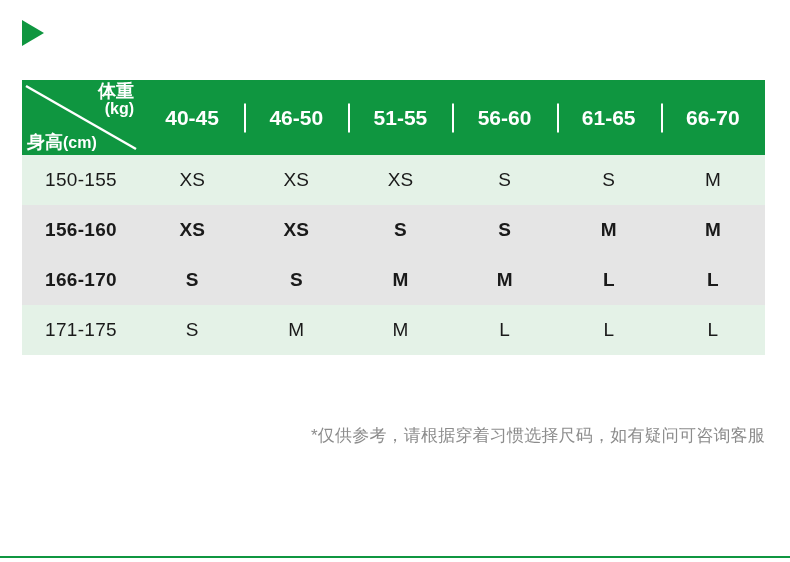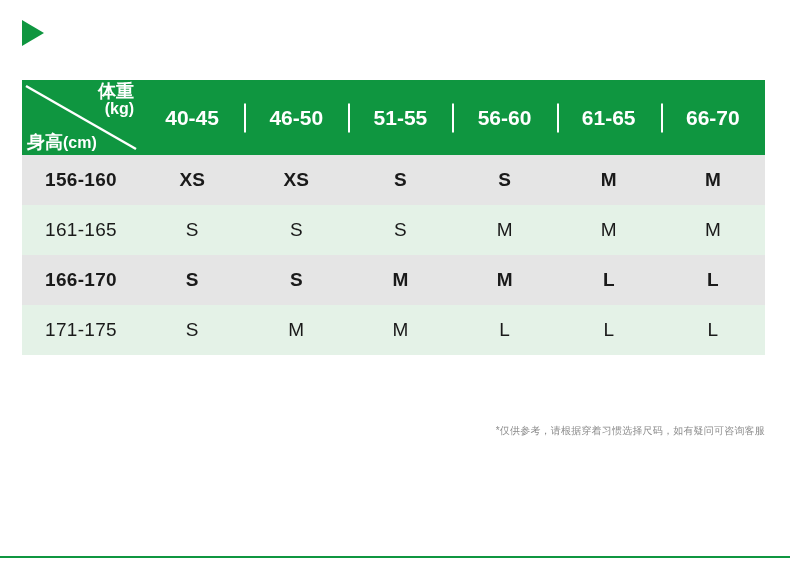--- a/index.html
+++ b/index.html
@@ -137,21 +137,21 @@
     font-size: 19px;
     color: #1a1a1a;
     letter-spacing: 0.3px;
   }
 
   
   .footnote {
     position: absolute;
     right: 25px;
     top: 424px;
-    font-size: 10px;
+    font-size: 17px;
     color: #8c8c8c;
     letter-spacing: 0.2px;
     white-space: nowrap;
   }
 
   
   .bottom-rule {
     position: absolute;
     left: 0;
     top: 556px;
@@ -193,38 +193,38 @@
       </th>
       <th class="w-col">40-45</th>
       <th class="w-col">46-50</th>
       <th class="w-col">51-55</th>
       <th class="w-col">56-60</th>
       <th class="w-col">61-65</th>
       <th class="w-col">66-70</th>
     </tr>
   </thead>
   <tbody>
+    <tr class="alt">
+      <td class="row-head">150-155</td>
+      <td>XS</td>
+      <td>XS</td>
+      <td>XS</td>
+      <td>S</td>
+      <td>S</td>
+      <td>M</td>
+    </tr>
     <tr class="plain">
       <td class="row-head">156-160</td>
       <td>XS</td>
       <td>XS</td>
       <td>S</td>
       <td>S</td>
       <td>M</td>
       <td>M</td>
     </tr>
-    <tr class="alt">
-      <td class="row-head">161-165</td>
-      <td>S</td>
-      <td>S</td>
-      <td>S</td>
-      <td>M</td>
-      <td>M</td>
-      <td>M</td>
-    </tr>
     <tr class="plain">
       <td class="row-head">166-170</td>
       <td>S</td>
       <td>S</td>
       <td>M</td>
       <td>M</td>
       <td>L</td>
       <td>L</td>
     </tr>
     <tr class="alt">

